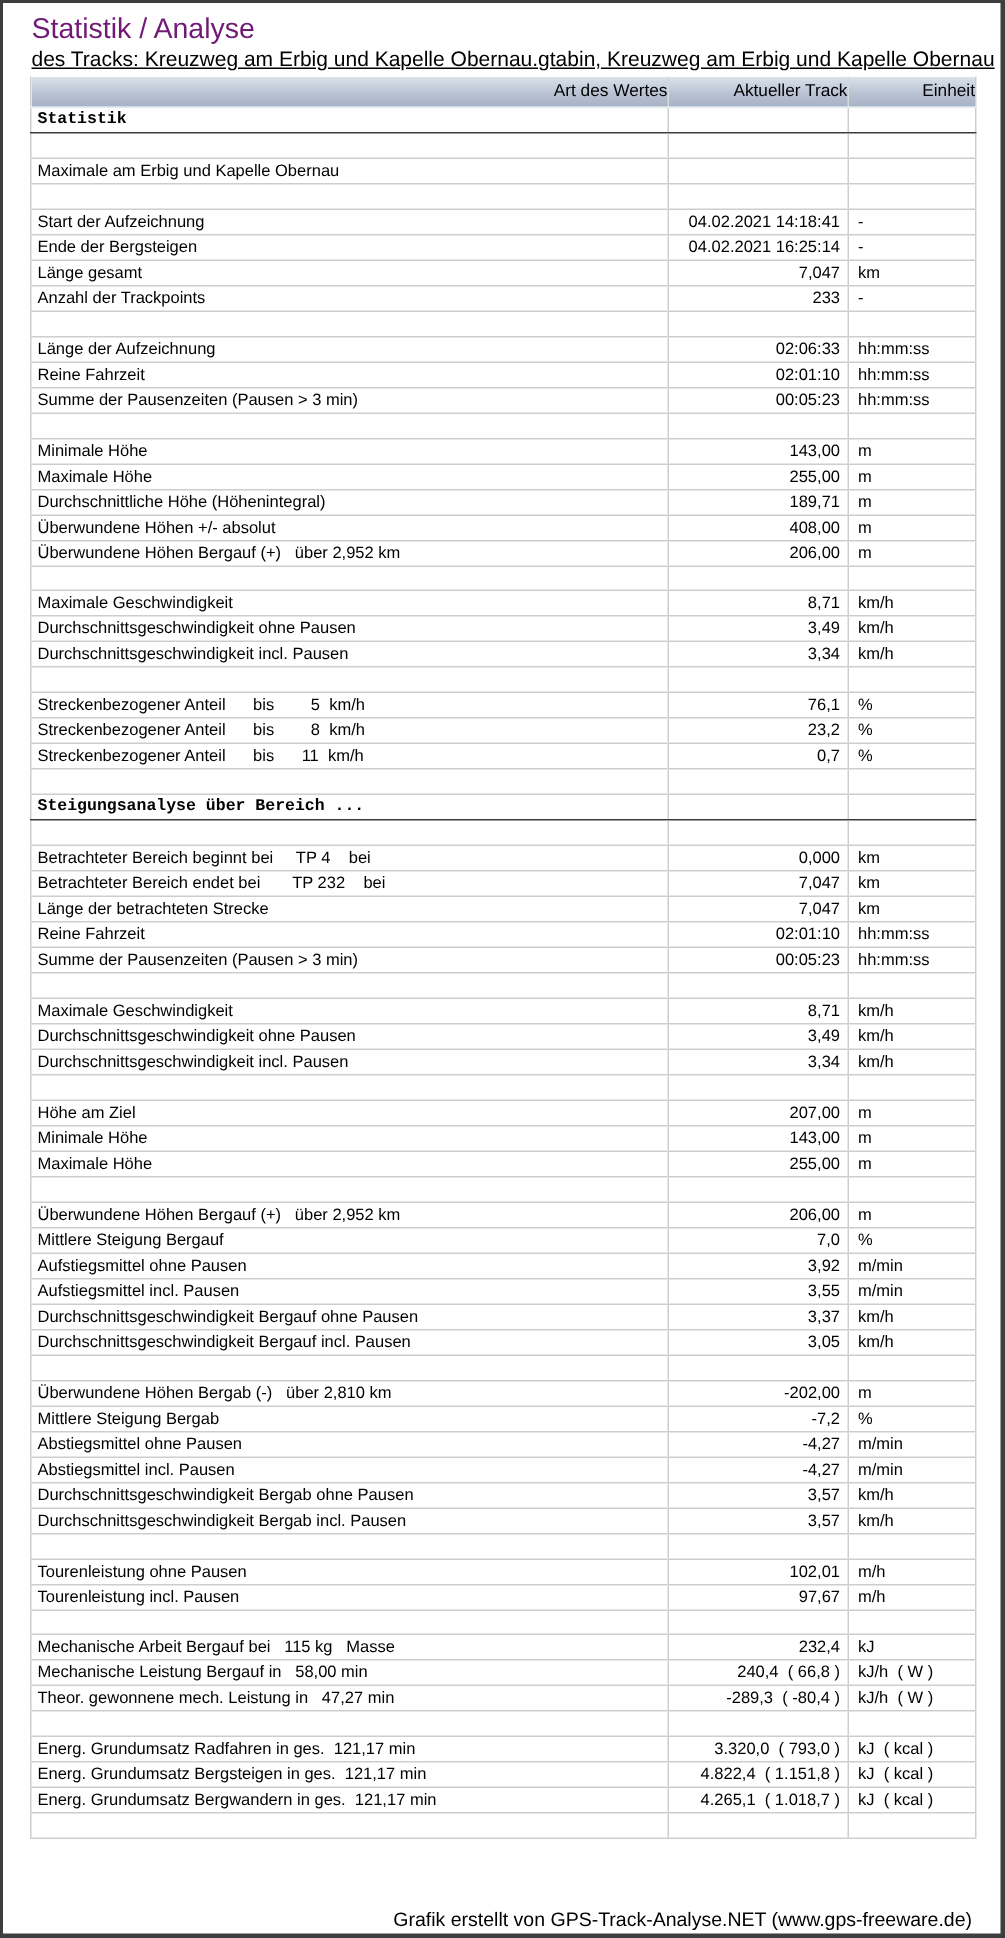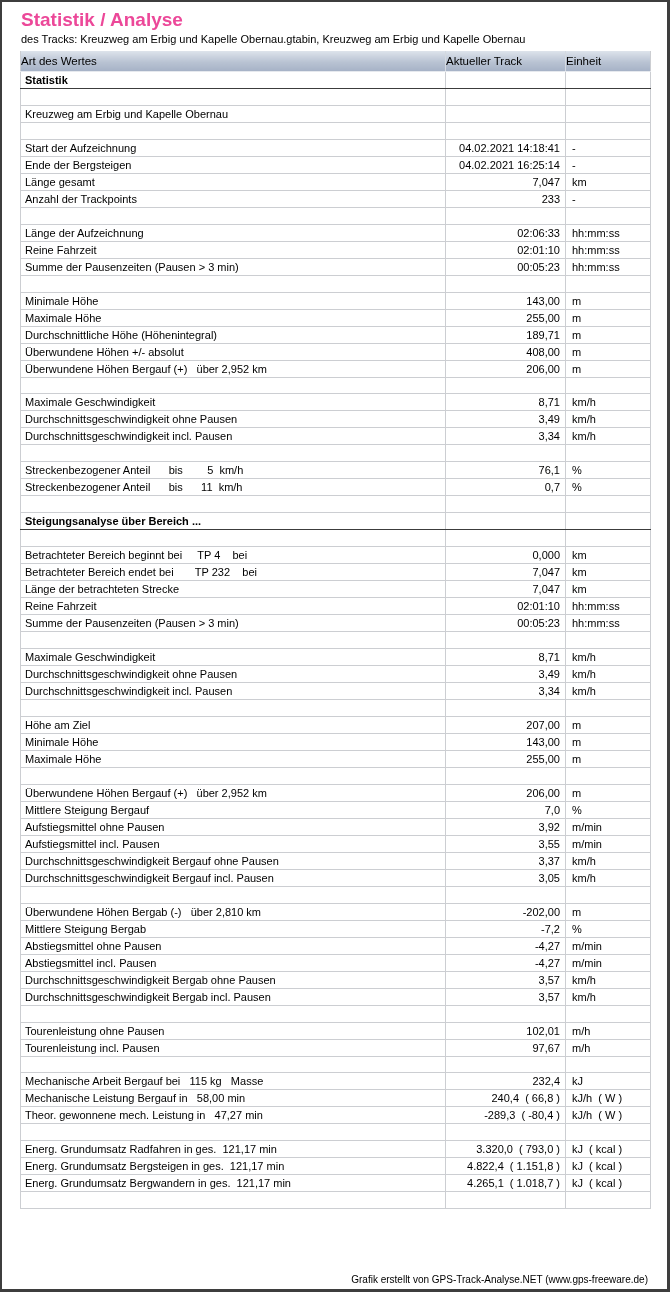--- a/index.html
+++ b/index.html
@@ -18,74 +18,75 @@
     border-bottom-width: 3px;
     position: relative;
     overflow: hidden;
     font-family: "Liberation Sans", "DejaVu Sans", sans-serif;
     color: #000;
   }
   .title {
     margin: 7px 0 0 19px;
     font-size: 19px;
     line-height: 21px;
-    font-weight: bold;
-    color: #ec4899;
+    font-weight: normal;
+    color: #701a75;
   }
   .subtitle {
     margin: 2px 0 0 19px;
-    font-size: 11px;
+    font-size: 14px;
     line-height: 14px;
     color: #000000;
     white-space: pre;
+    text-decoration: underline;
   }
   table.stats {
     border-collapse: collapse;
     table-layout: fixed;
     width: 630px;
     margin: 5px 0 0 18px;
     border-left: 1px solid #ccced2;
     border-right: 1px solid #ccced2;
   }
   col.c1 { width: 425px; }
   col.c2 { width: 120px; }
   col.c3 { width: 85px; }
   thead th {
     height: 20px;
     background: linear-gradient(180deg, #dde3eb 0%, #b9c3d3 55%, #a6b2c6 100%);
     font-size: 11.5px;
     font-weight: normal;
-    text-align: left;
+    text-align: right;
     color: #000;
     border-left: 1px solid #d4d9e0;
     border-bottom: 1px solid #e6e9ee;
     padding: 0;
     overflow: hidden;
   }
   thead th:first-child { border-left: none; }
   tbody td {
     height: 15.9px;
     line-height: 16px;
     font-size: 11px;
     padding: 0;
     border-bottom: 1px solid #ccced2;
     overflow: hidden;
     white-space: pre;
     vertical-align: middle;
   }
   td.c-label { padding-left: 4px; padding-right: 2px; }
   td.c-value { text-align: right; padding-right: 5px; padding-left: 2px; border-left: 1px solid #ccced2; }
   td.c-unit  { padding-left: 6px; padding-right: 2px; border-left: 1px solid #ccced2; }
-  tr.section td { font-weight: bold; border-bottom: 1.2px solid #3c3c3c; }
+  tr.section td { font-weight: bold; border-bottom: 1.2px solid #3c3c3c; font-family: Liberation Mono, monospace; }
   tr.section-top td { border-top: 1.4px solid #3c3c3c; }
   .footer {
     position: absolute;
     right: 19px;
     bottom: 3px;
-    font-size: 10px;
+    font-size: 13px;
     line-height: 13px;
     color: #000;
     white-space: pre;
   }
 </style>
 </head>
 <body>
 
 <div class="page">
   <div class="title">Statistik / Analyse</div>
@@ -109,21 +110,21 @@
           <td class="c-label">Statistik</td>
           <td class="c-value"></td>
           <td class="c-unit"></td>
         </tr>
         <tr>
           <td class="c-label"></td>
           <td class="c-value"></td>
           <td class="c-unit"></td>
         </tr>
         <tr>
-          <td class="c-label">Kreuzweg am Erbig und Kapelle Obernau</td>
+          <td class="c-label">Maximale am Erbig und Kapelle Obernau</td>
           <td class="c-value"></td>
           <td class="c-unit"></td>
         </tr>
         <tr>
           <td class="c-label"></td>
           <td class="c-value"></td>
           <td class="c-unit"></td>
         </tr>
         <tr>
           <td class="c-label">Start der Aufzeichnung</td>
@@ -216,20 +217,25 @@
           <td class="c-unit">km/h</td>
         </tr>
         <tr>
           <td class="c-label"></td>
           <td class="c-value"></td>
           <td class="c-unit"></td>
         </tr>
         <tr>
           <td class="c-label">Streckenbezogener Anteil      bis        5  km/h</td>
           <td class="c-value">76,1</td>
+          <td class="c-unit">%</td>
+        </tr>
+        <tr>
+          <td class="c-label">Streckenbezogener Anteil      bis        8  km/h</td>
+          <td class="c-value">23,2</td>
           <td class="c-unit">%</td>
         </tr>
         <tr>
           <td class="c-label">Streckenbezogener Anteil      bis      11  km/h</td>
           <td class="c-value">0,7</td>
           <td class="c-unit">%</td>
         </tr>
         <tr>
           <td class="c-label"></td>
           <td class="c-value"></td>

